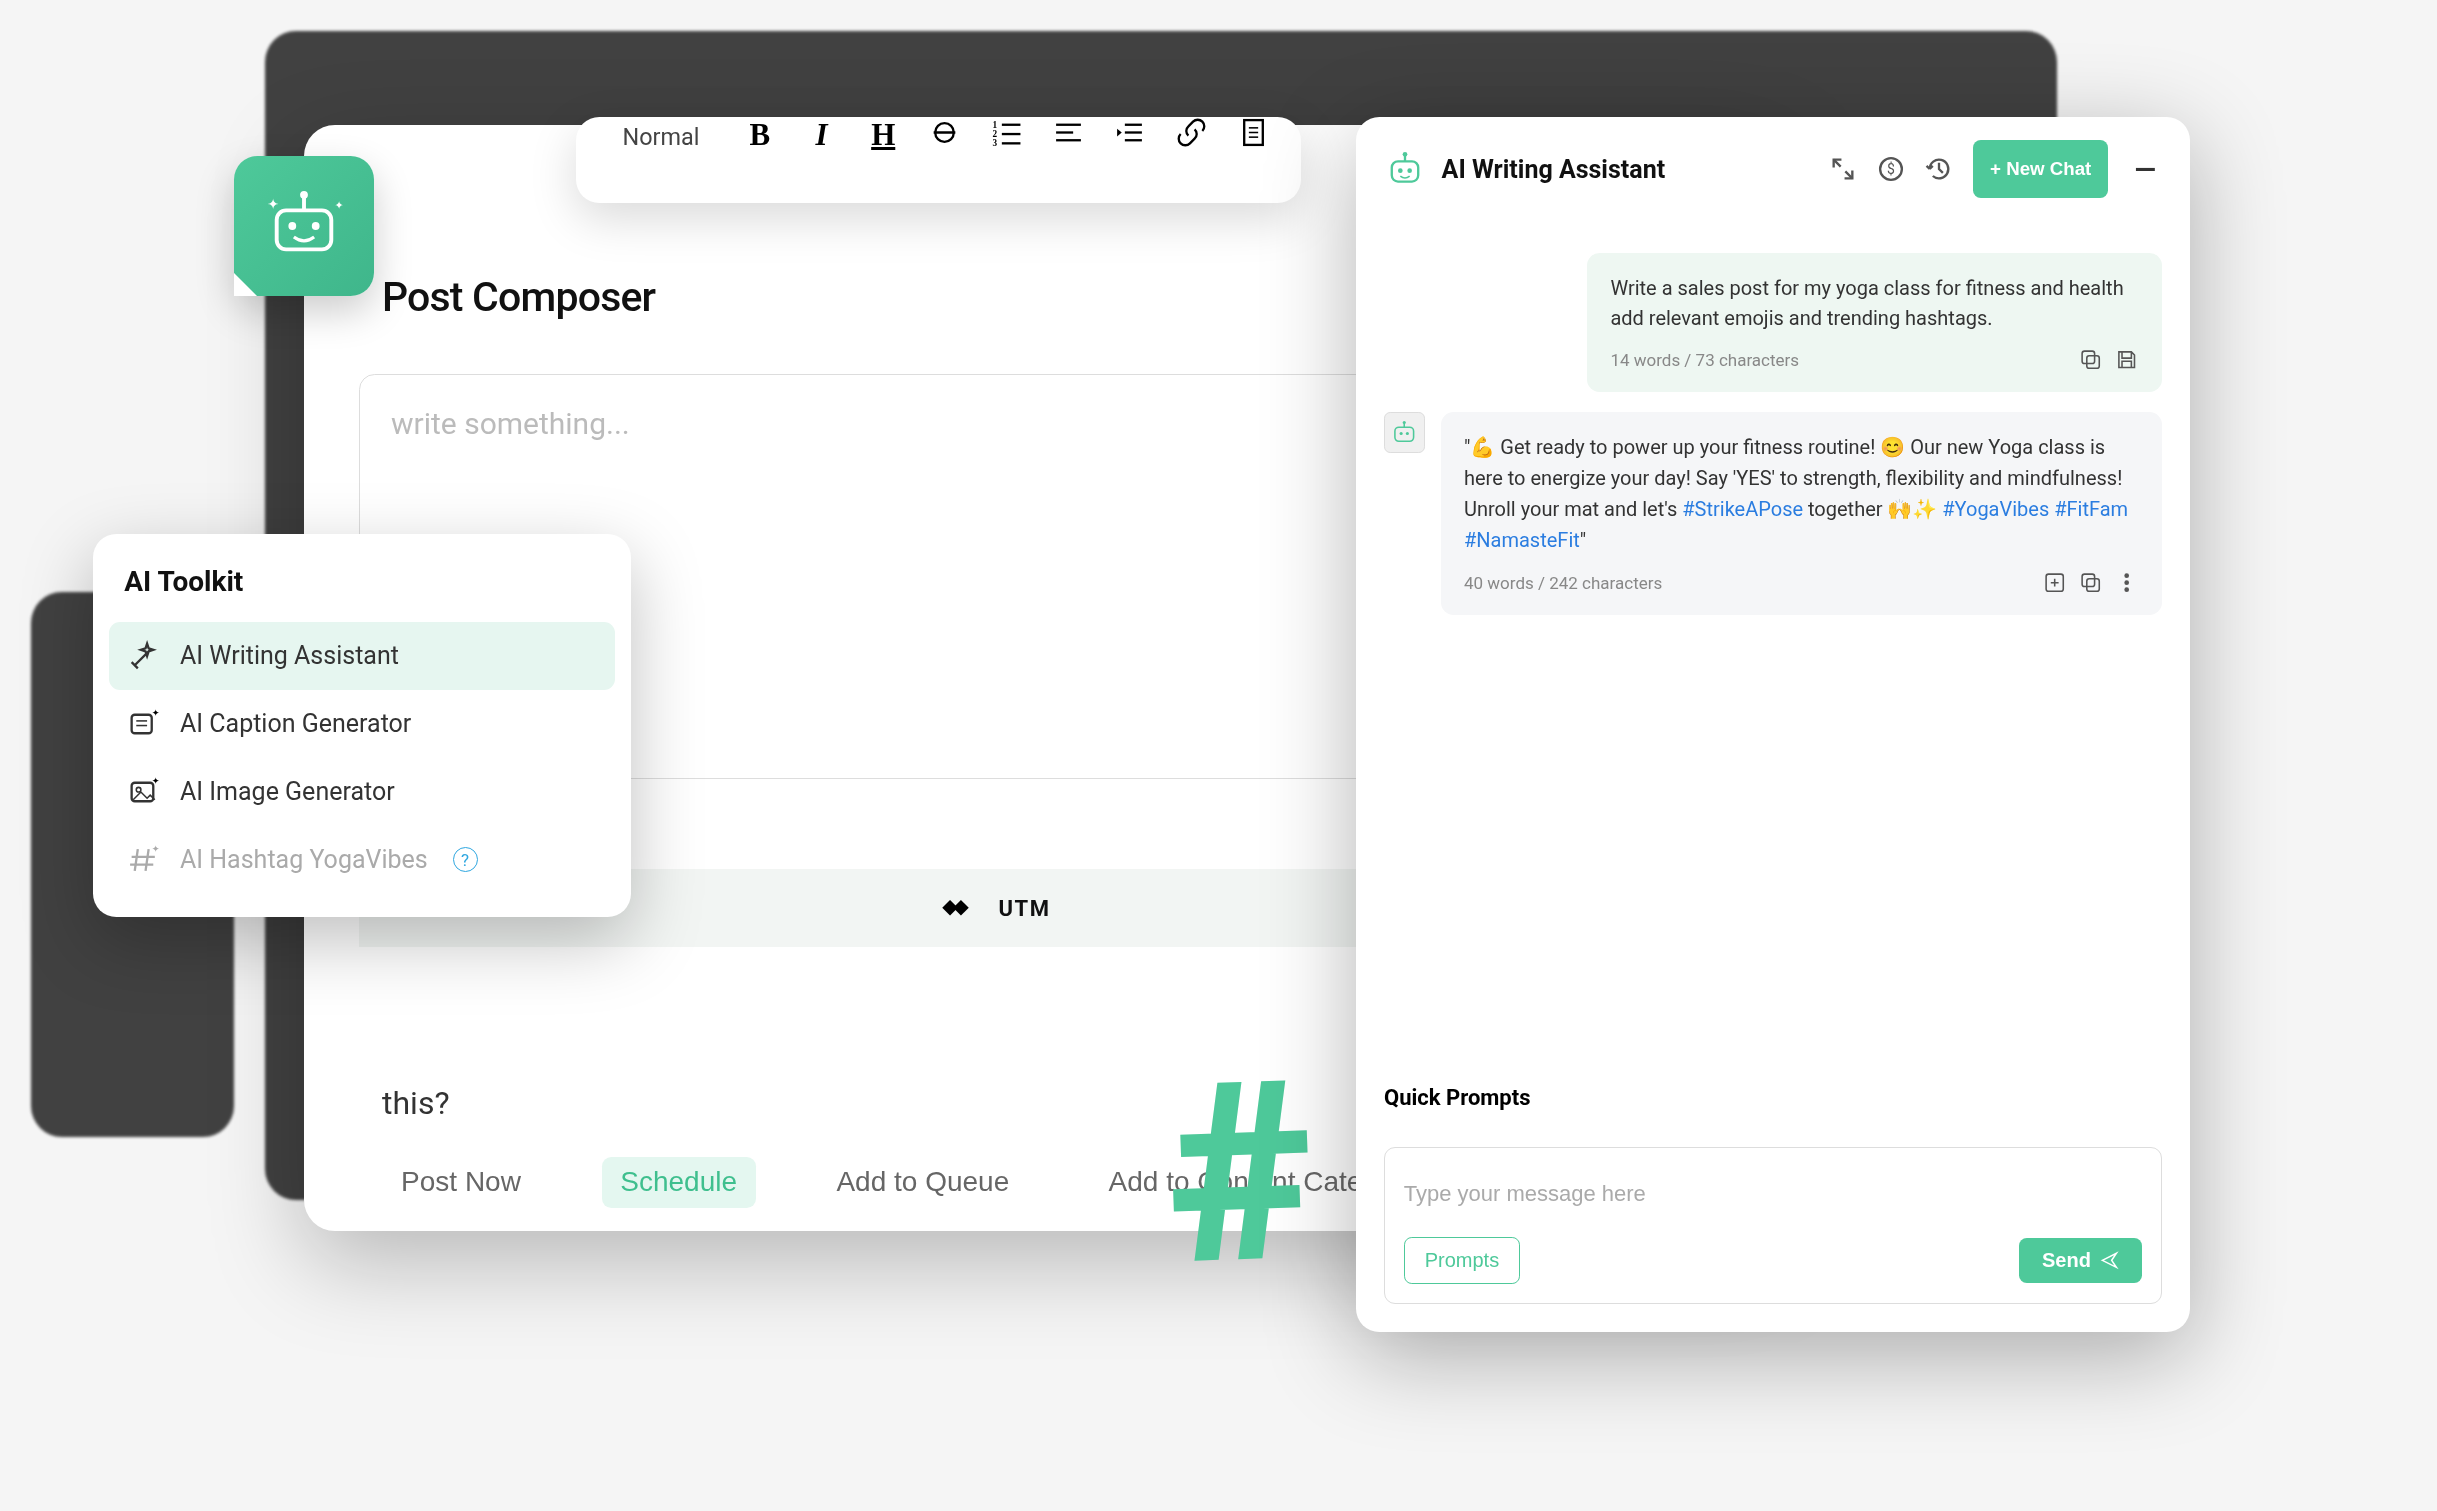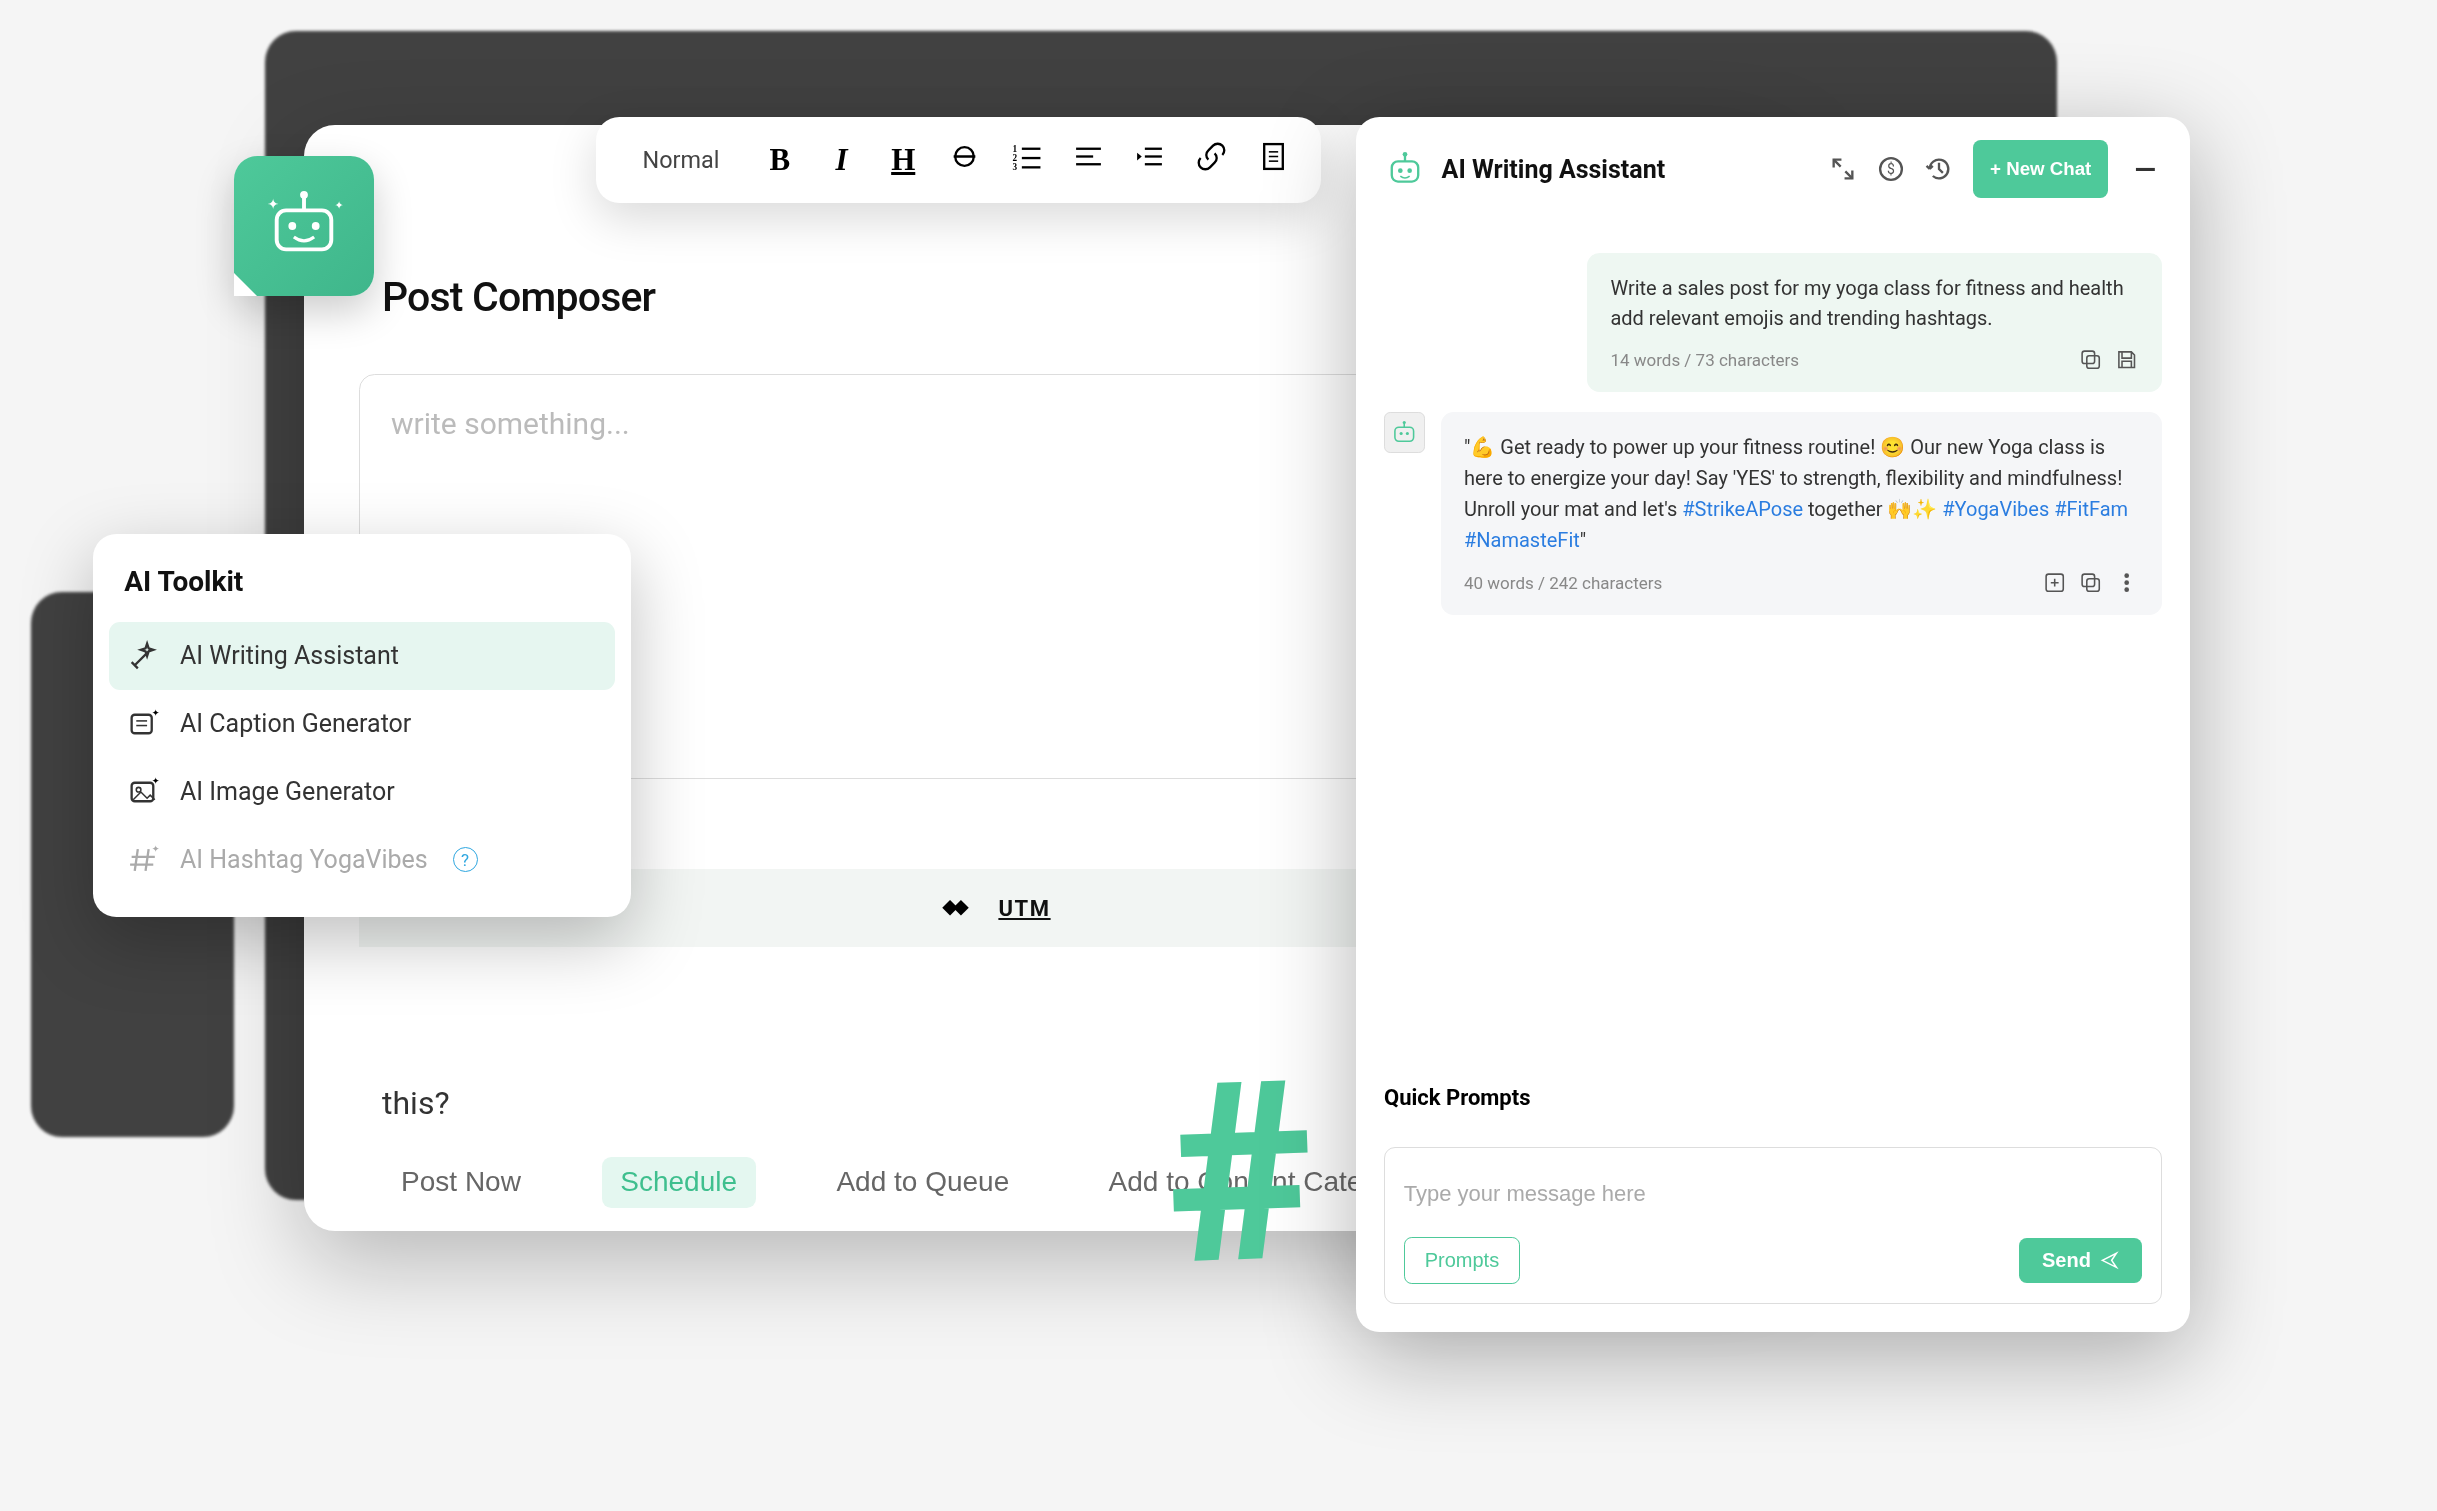--- a/index.html
+++ b/index.html
@@ -26,29 +26,28 @@
     top: 125px;
     width: 1480px;
     height: 1106px;
     background: #fff;
     border-radius: 31px;
     box-shadow: 0 31px 93px rgba(0,0,0,0.25);
     padding: 0;
   }
   .composer-toolbar {
     position: absolute;
-    left: 596px;
+    left: 576px;
     top: 117px;
     width: 725px;
     height: 86px;
     background: #fff;
     border-radius: 23.4px;
     box-shadow: 0 15.6px 47px rgba(0,0,0,0.15);
     display: flex;
-    align-items: center;
     padding: 0 31px;
     gap: 28px;
   }
   .toolbar-select {
     font-size: 23.4px;
     color: #444;
     padding: 6.2px 15.6px;
     border: none;
     background: transparent;
   }
@@ -90,21 +89,21 @@
     width: 1371px;
     height: 78px;
     background: #f2f5f3;
     border-radius: 0;
     display: flex;
     align-items: center;
     padding-left: 577px;
     gap: 23.4px;
   }
   .utm-icon { width: 39px; height: 23.4px; }
-  .utm-label { font-size: 22px; font-weight: 700; letter-spacing: 1.6px; color: #111; text-decoration: underline; }
+  .utm-label { font-size: 22px; font-weight: 700; letter-spacing: 1.6px; color: #111; }
   .posting-actions {
     position: absolute;
     left: 55px;
     bottom: 23.4px;
     width: 1371px;
     display: flex;
     align-items: center;
     gap: 62px;
     padding-left: 23.4px;
   }

